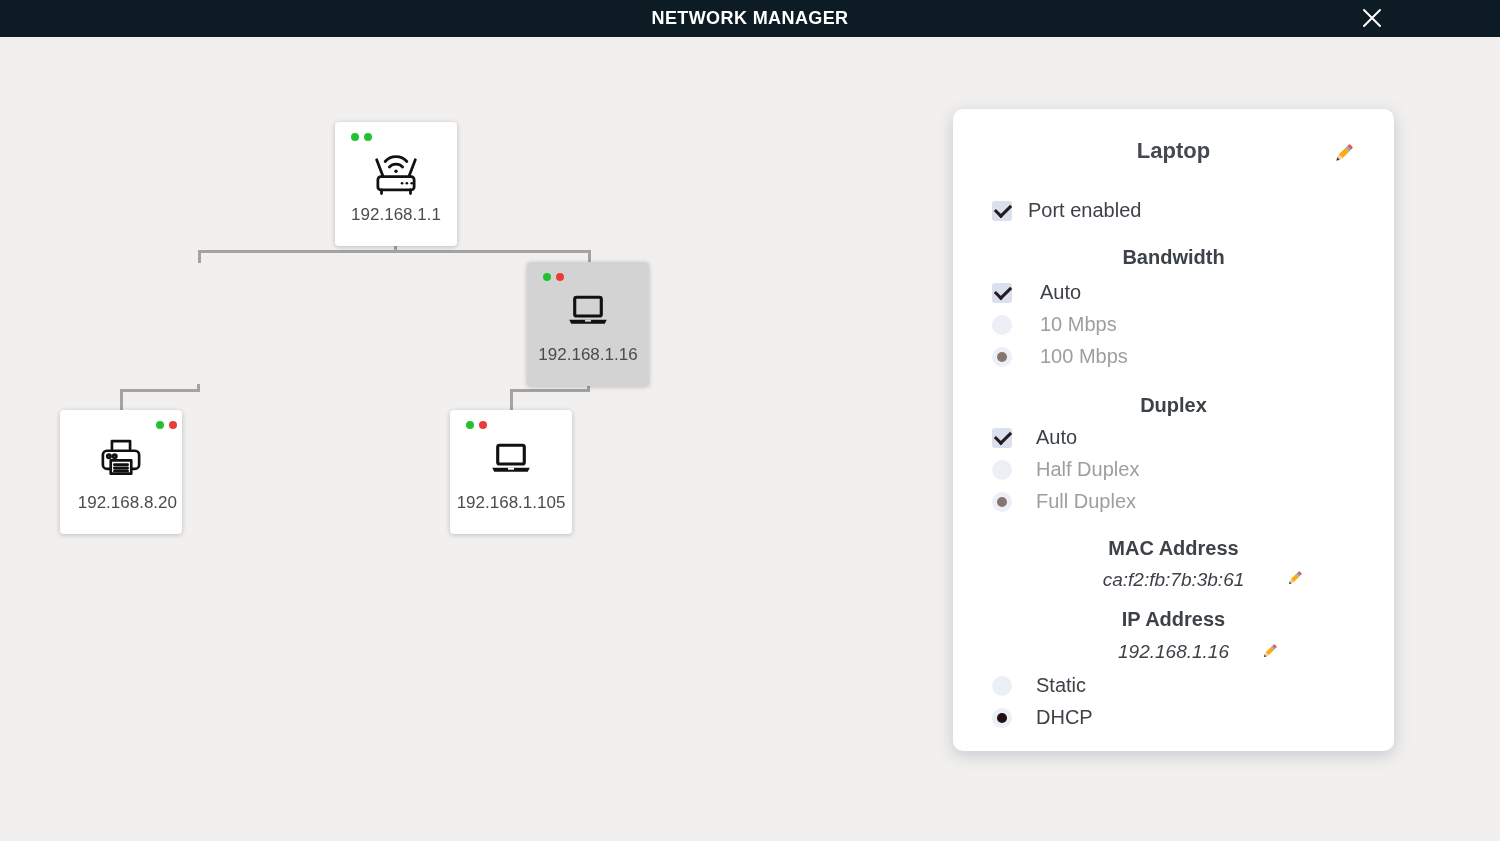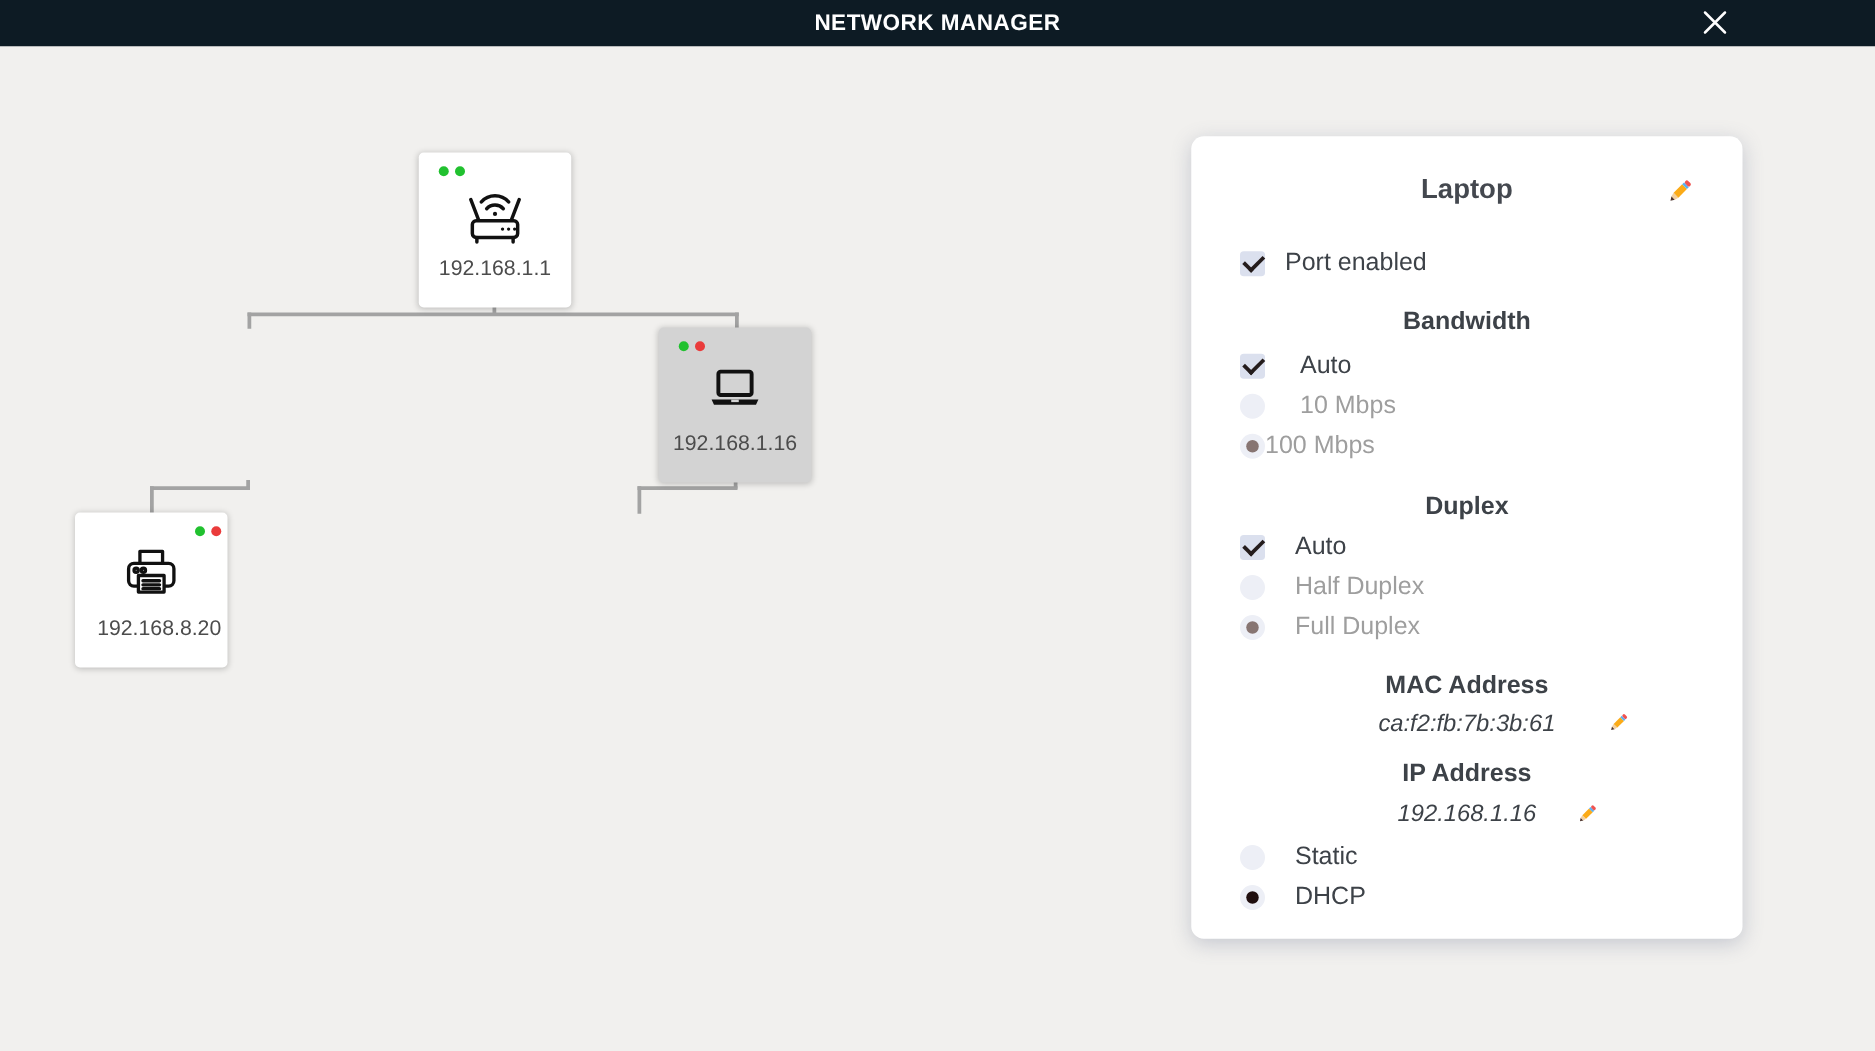--- a/index.html
+++ b/index.html
@@ -98,21 +98,21 @@
   .radio::after {
     content:""; position:absolute; left:5px; top:5px; width:10px; height:10px;
     border-radius:50%; background:transparent;
   }
   .radio.on-muted::after { background:#877572; }
   .radio.on-dark::after  { background:#200f0f; }
 
   .row-port   { top:90px;  gap:16px; }
   .row-bw1    { top:172px; gap:28px; }
   .row-bw2    { top:204px; gap:28px; }
-  .row-bw3    { top:236px; }
+  .row-bw3    { top:236px; gap:28px; }
   .row-dx1    { top:317px; gap:24px; }
   .row-dx2    { top:349px; gap:24px; }
   .row-dx3    { top:381px; gap:24px;text-align:center; }
   .row-static { top:565px; gap:24px; }
   .row-dhcp   { top:597px; gap:24px; }
 
   .section-heading {
     position:absolute; left:0; width:100%; text-align:center;
     font-size:20px; font-weight:bold; color:#3d4248;
   }
@@ -203,20 +203,34 @@
         <rect x="9" y="15.5" width="30" height="15" rx="3.5" fill="#ffffff"></rect>
         <circle cx="14" cy="20" r="1.4"></circle>
         <circle cx="18.8" cy="20" r="1.4"></circle>
         <rect x="15.5" y="23.5" width="17" height="11" fill="#ffffff"></rect>
         <path d="M18.5 27 h11 M18.5 29.7 h11 M18.5 32.2 h11"></path>
       </svg>
     </div>
     <div class="node-ip">192.168.8.20</div>
   </div>
 
+  <div class="node node-laptop2">
+    <div class="node-dots">
+        <span class="dot green"></span>
+        <span class="dot red"></span>
+      </div>
+    <div class="node-icon">
+      <svg viewBox="0 0 48 48" fill="none" stroke="#111111" stroke-width="2.6" stroke-linecap="round" stroke-linejoin="round">
+        <rect x="13" y="11" width="22" height="15.5" rx="1.5"></rect>
+        <path d="M8.5 29.5 h31 l-1.6 3.4 h-27.8 z" fill="#111111" stroke="none"></path>
+        <rect x="21.5" y="29.5" width="5" height="1.7" fill="#ffffff" stroke="none"></rect>
+      </svg>
+    </div>
+    <div class="node-ip">192.168.1.105</div>
+  </div>
 </div>
 
 <div class="panel">
 
   <div class="panel-title">Laptop</div>
   <div class="pencil pencil-title">
     <svg viewBox="0 0 24 24">
         <g transform="rotate(-45 12 12)">
       <polygon points="3,12 5.8,10.3 5.8,13.7" fill="#4e342e"></polygon>
       <polygon points="5.8,10.3 8.6,9.6 8.6,14.4 5.8,13.7" fill="#f3cf9e"></polygon>

